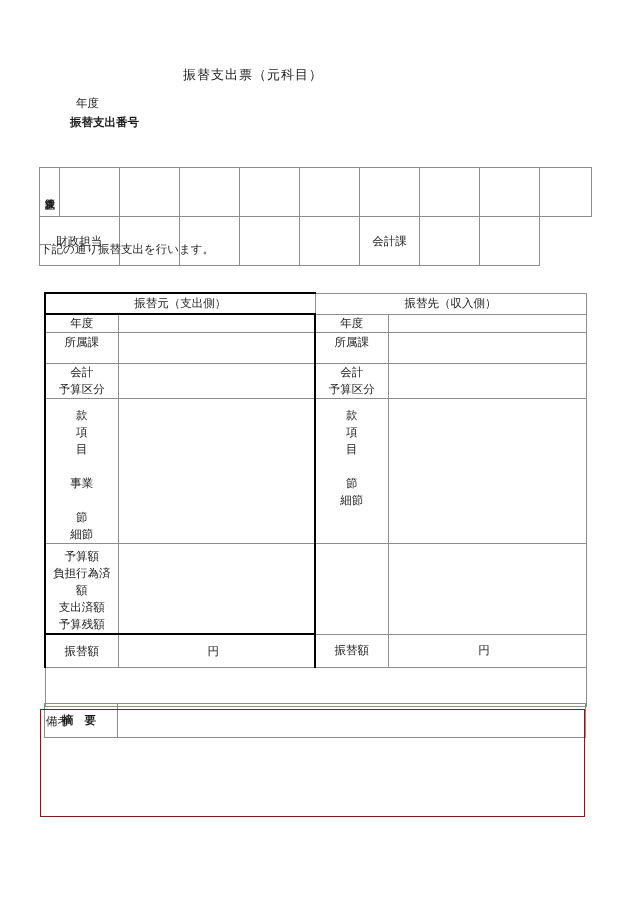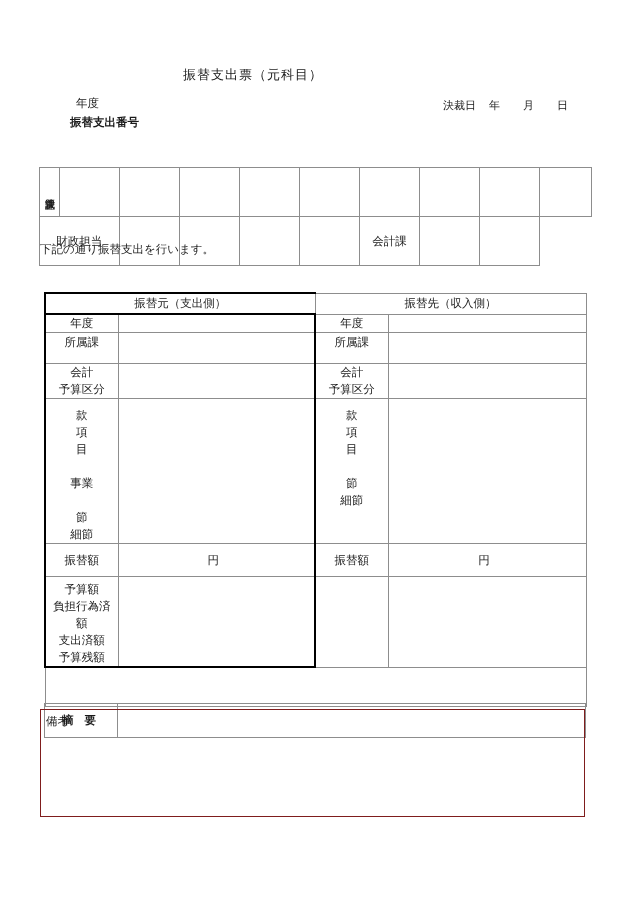--- a/index.html
+++ b/index.html
@@ -178,23 +178,20 @@
 <div class="page">
 
   <div class="doc-title">振替支出票（元科目）</div>
 
   <div class="hdr-left">
     <div class="row1">年度</div>
     <div class="row2">振替支出番号</div>
   </div>
 
   <div class="hdr-right">
-    <div>
-      <span class="lbl">決裁日</span><span class="yy">年</span><span class="mm">月</span><span class="dd">日</span>
-    </div>
   </div>
 
   <table class="stamp-table">
     <colgroup>
       <col style="width:19px">
       <col style="width:58px">
         <col style="width:58px">
         <col style="width:58px">
       <col style="width:58px">
         <col style="width:58px">
@@ -299,42 +296,42 @@
           <span>目</span>
           <span>&nbsp;</span>
           <span>節</span>
           <span>細節</span>
         </div>
       </td>
       <td></td>
     </tr>
 
     <tr>
-      <td class="tk-l" style="height:32px;">振替額</td>
-      <td class="tk-r yen">
-        <span></span><span>円</span>
-      </td>
-      <td>振替額</td>
-      <td class="yen">
-        <span></span><span>円</span>
-      </td>
-    </tr>
-
-    <tr>
       <td class="tk-l tk-b" style="height:64px;vertical-align:top;padding-top:4px;">
         <div class="stack">
           <span>予算額</span>
           <span>負担行為済額</span>
           <span>支出済額</span>
           <span>予算残額</span>
         </div>
       </td>
       <td class="tk-r tk-b"></td>
       <td></td>
       <td></td>
+    </tr>
+
+    <tr>
+      <td class="tk-l" style="height:32px;">振替額</td>
+      <td class="tk-r yen">
+        <span></span><span>円</span>
+      </td>
+      <td>振替額</td>
+      <td class="yen">
+        <span></span><span>円</span>
+      </td>
     </tr>
 
     <tr>
       <td colspan="4" style="height:38px;"></td>
     </tr>
   </tbody>
     </table>
 
   <table class="tekiyo-table">
     <colgroup>

